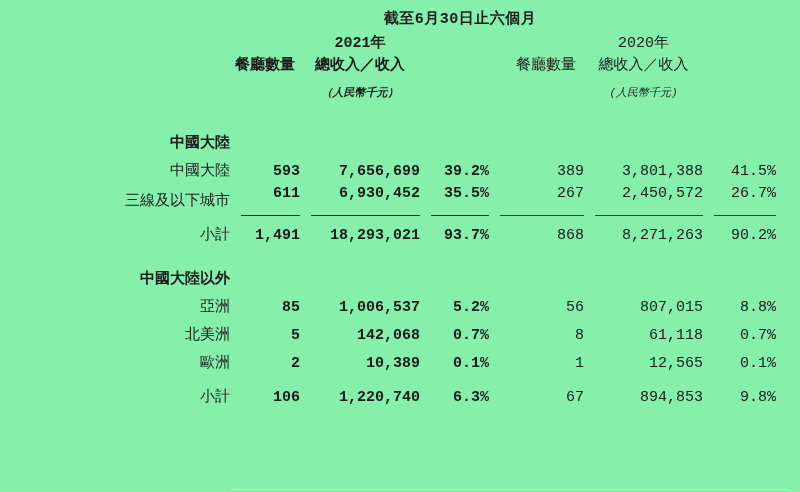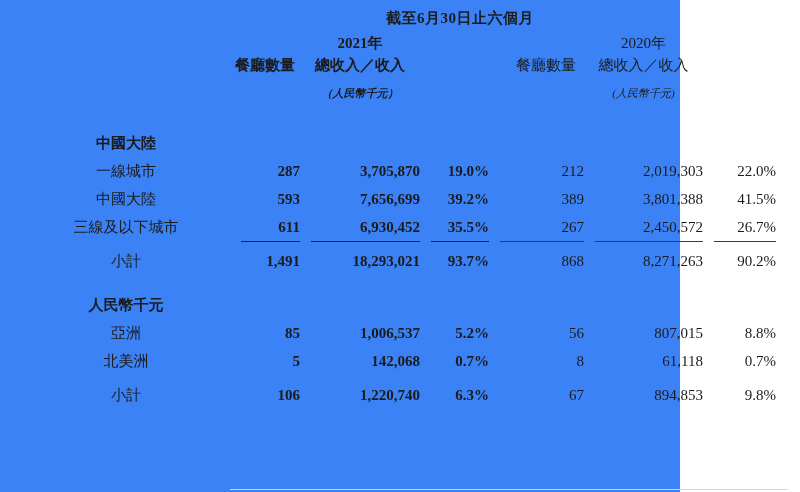--- a/index.html
+++ b/index.html
@@ -3,59 +3,59 @@
 <meta charset="utf-8">
 <style>
   * { margin: 0; padding: 0; box-sizing: border-box; }
   html, body { background: #ffffff; }
   body {
     width: 800px; height: 492px;
     font-family: "Liberation Serif", "DejaVu Serif", serif;
     color: #1b1b1b;
     overflow: hidden;
   }
-  .page { position: relative; width: 680px; height: 492px; background: #3b82f6; }
+  .page { position: relative; width: 800px; height: 492px; background: #86efac; font-family: Liberation Mono, monospace; }
 
   .period-title {
     position: absolute; top: 9px; left: 460px;
     transform: translateX(-50%);
     font-size: 15px; font-weight: bold; white-space: nowrap;
     letter-spacing: 0.5px;
   }
 
   table.rev {
     position: absolute; top: 36px; left: 22px;
     width: 754px; border-collapse: collapse; table-layout: fixed;
   }
   td {
     font-size: 15px; line-height: 1.05;
     text-align: right; vertical-align: bottom;
     padding: 0 0 6px 0; white-space: nowrap;
     overflow: visible;
   }
-  td.lbl { text-align: center; }
+  td.lbl { text-align: right; }
   td.ctr { text-align: center; }
   .b { font-weight: bold; }
   .unit { font-style: italic; font-size: 11px; }
 
   tr.h-year td, tr.h-cols td { height: 22px; margin-top: 42px; }
   tr.h-unit td { height: 26px; }
   tr.spacer1 td { height: 26px; padding: 0; }
   tr.spacer2 td { height: 18px; padding: 0; }
   tr.sec td { height: 26px; font-weight: bold; }
   tr.data td { height: 28px; }
   tr.subtotal td { height: 34px; }
 
   td.pr5 { padding-right: 5px; }
   td.pr8 { padding-right: 8px; }
 
   tr.ruled td.rcell { padding: 0 0 0 11px; }
   tr.ruled td.rcell .rl {
     border-bottom: 1.5px solid #262626;
-    padding-bottom: 5px; width: 100%;
+    padding-bottom: 13px; width: 100%;
   }
   tr.ruled td.rcell .rl.lt { border-bottom-color: #3a3a3a; text-align: right; }
 
   .bottom-faint-line {
     position: absolute; top: 489px; left: 230px; width: 558px; height: 0;
     border-top: 1px solid #d7d7d7;
   }
 </style>
 </head>
 <body>
@@ -108,29 +108,20 @@
 
     <tr class="spacer1">
           <td colspan="7"></td>
         </tr>
 
     <tr class="sec">
       <td class="lbl">中國大陸</td>
       <td colspan="6"></td>
     </tr>
 
-    <tr class="data">
-      <td class="lbl">一線城市</td>
-      <td class="b">287</td>
-      <td class="b">3,705,870</td>
-      <td class="b">19.0%</td>
-      <td>212</td>
-      <td>2,019,303</td>
-      <td>22.0%</td>
-    </tr>
 
     <tr class="data">
       <td class="lbl">中國大陸</td>
       <td class="b">593</td>
       <td class="b">7,656,699</td>
       <td class="b">39.2%</td>
       <td>389</td>
       <td>3,801,388</td>
       <td>41.5%</td>
     </tr>
@@ -165,21 +156,21 @@
       <td>868</td>
       <td>8,271,263</td>
       <td>90.2%</td>
     </tr>
 
     <tr class="spacer2">
           <td colspan="7"></td>
         </tr>
 
     <tr class="sec">
-      <td class="lbl">人民幣千元</td>
+      <td class="lbl">中國大陸以外</td>
       <td colspan="6"></td>
     </tr>
 
     <tr class="data">
       <td class="lbl">亞洲</td>
       <td class="b">85</td>
       <td class="b">1,006,537</td>
       <td class="b">5.2%</td>
       <td>56</td>
       <td>807,015</td>
@@ -189,20 +180,29 @@
     <tr class="data">
       <td class="lbl">北美洲</td>
       <td class="b">5</td>
       <td class="b">142,068</td>
       <td class="b">0.7%</td>
       <td>8</td>
       <td>61,118</td>
       <td>0.7%</td>
     </tr>
 
+    <tr class="data">
+      <td class="lbl">歐洲</td>
+      <td class="b">2</td>
+      <td class="b">10,389</td>
+      <td class="b">0.1%</td>
+      <td>1</td>
+      <td>12,565</td>
+      <td>0.1%</td>
+    </tr>
 
 
     <tr class="subtotal">
       <td class="lbl">小計</td>
       <td class="b">106</td>
       <td class="b">1,220,740</td>
       <td class="b">6.3%</td>
       <td>67</td>
       <td>894,853</td>
       <td>9.8%</td>

